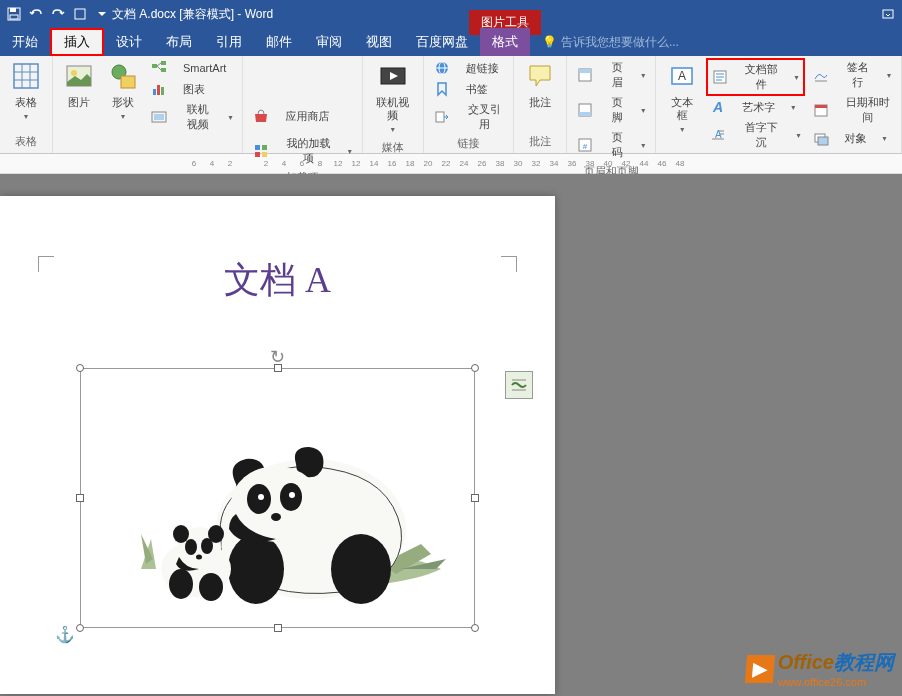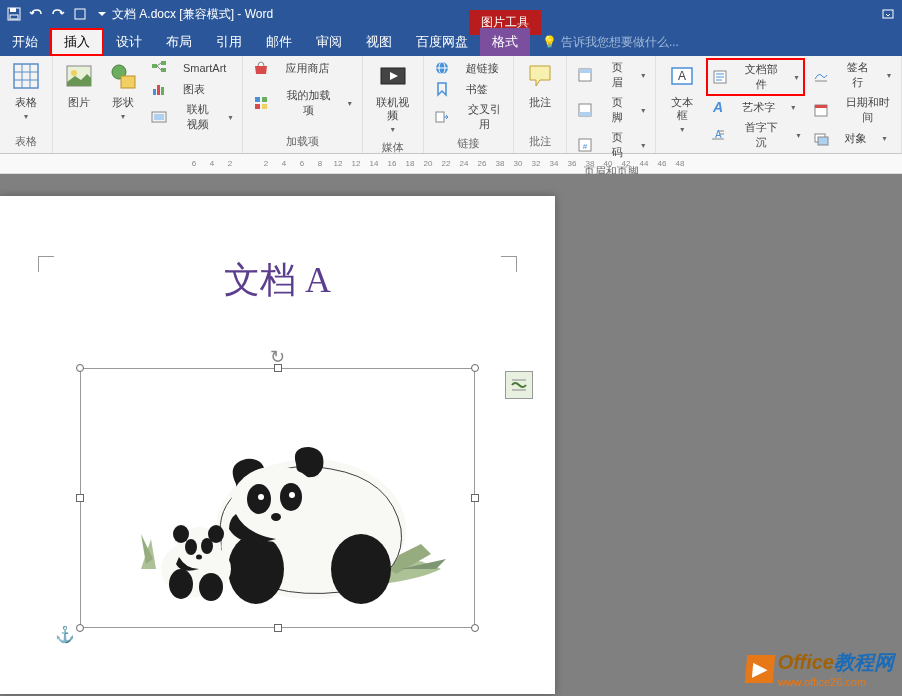--- a/index.html
+++ b/index.html
@@ -208,21 +208,21 @@
             </span>
             <span>联机视频</span> 
             <span class="dropdown-arrow">▾</span>
           </div>
       </div>
     </div>
   </div>
 
   <div class="ribbon-group">
     <div class="ribbon-group-content">
-      <div class="small-btn-stack" style="justify-content:center;gap:8px;">
+      <div class="small-btn-stack" style="justify-content:center;gap:8px;margin-top:48px;">
         <div class="small-btn">
             <span class="sicon">
               <svg width="16" height="16">
                 <path d="M2 6 L14 6 L13 14 L3 14 Z" fill="#d94a4a"></path>
                 <path d="M5 6 Q5 2 8 2 Q11 2 11 6" fill="none" stroke="#888"></path>
               </svg>
             </span>
             <span>应用商店</span>
           </div>
         <div class="small-btn">

